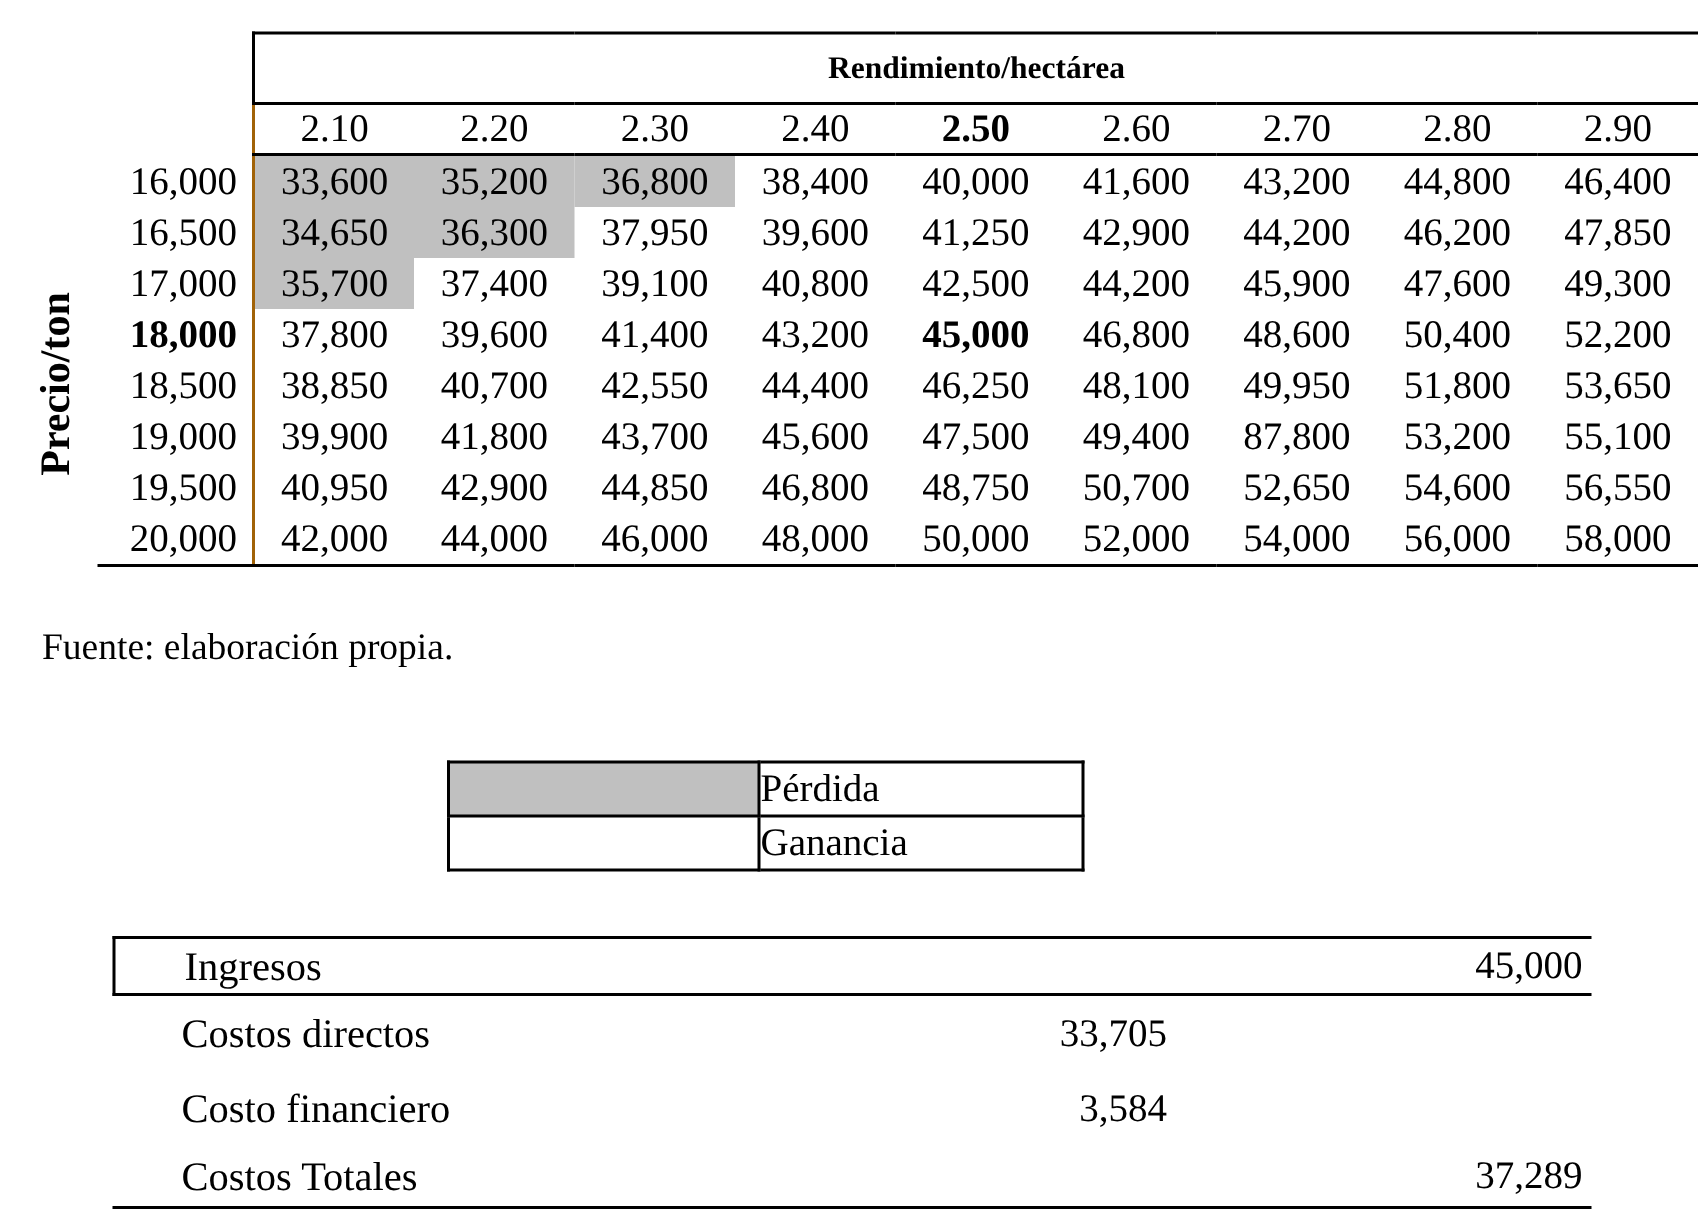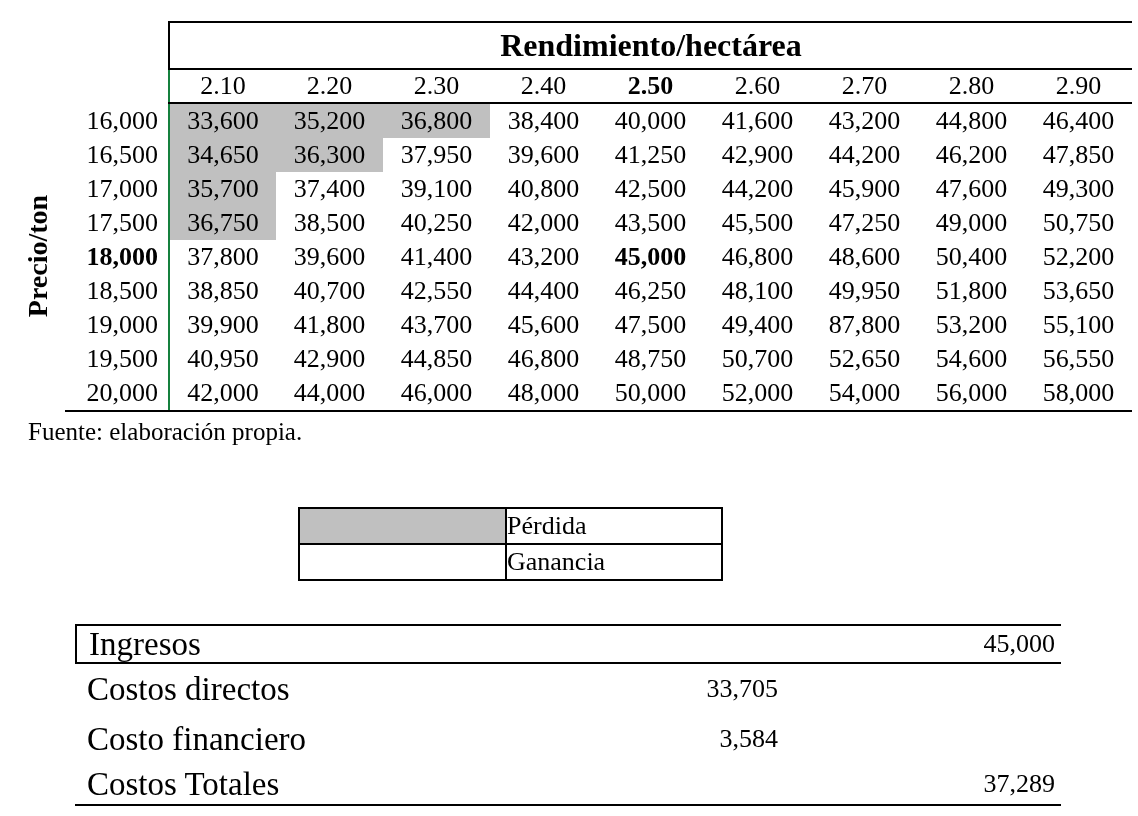--- a/index.html
+++ b/index.html
@@ -9,40 +9,40 @@
   
   .precio-label{position:absolute;left:38px;top:256px;transform:translate(-50%,-50%) rotate(-90deg);
         font-weight:bold;font-size:28px;white-space:nowrap;}
 
   
   .sens-wrap{position:absolute;left:65px;top:21px;}
   table.sens{border-collapse:collapse;table-layout:fixed;}
   table.sens td,table.sens th{padding:0;font-size:26px;font-weight:normal;text-align:center;
         height:34px;line-height:34px;white-space:nowrap;}
   table.sens .grouphead{border-top:2px solid #000;border-bottom:2px solid #000;border-left:2px solid #000;
-        font-weight:bold;font-size:32px;height:45px;line-height:45px;}
+        font-weight:bold;font-size:21px;height:45px;line-height:45px;}
   table.sens .colhead{border-bottom:2px solid #000;height:32px;line-height:32px;}
-  table.sens .vline{border-left:2px solid #15803d;}
+  table.sens .vline{border-left:2px solid #a16207;}
   table.sens .rowlab{text-align:right;padding-right:10px;}
   table.sens .boldcell{font-weight:bold;}
   table.sens .lastrow{border-bottom:2px solid #000;}
 
   
   .fuente{position:absolute;left:28px;top:418px;font-size:25px;}
 
   
   table.legend{position:absolute;left:298px;top:507px;border-collapse:collapse;table-layout:fixed;}
   table.legend td{border:2px solid #000;height:34px;padding:0;font-size:26px;text-align:left;line-height:34px;}
   table.legend td.sw{width:205px;}
   table.legend td.lab{width:214px;}
 
   
   .summary{position:absolute;left:75px;top:624px;width:986px;}
   .srow{display:flex;align-items:center;box-sizing:border-box;}
-  .srow .slabel{flex:1 1 auto;padding-left:12px;font-size:33px;}
+  .srow .slabel{flex:1 1 auto;padding-left:12px;font-size:27px;margin-left:34px;}
   .srow .smid{width:180px;text-align:right;font-size:26px;}
   .srow .sright{width:283px;text-align:right;padding-right:6px;box-sizing:border-box;font-size:26px;}
   .srow.r0{height:40px;border-top:2px solid #000;border-bottom:2px solid #000;border-left:2px solid #000;}
   .srow.r1{height:50px;}
   .srow.r2{height:50px;}
   .srow.r3{height:42px;border-bottom:2px solid #000;}
 </style>
 </head>
 <body>
 
@@ -109,32 +109,20 @@
             <td class="rowlab">17,000</td>
             <td class="vline " style="background: rgb(192, 192, 192);">35,700</td>
             <td>37,400</td>
             <td>39,100</td>
             <td>40,800</td>
             <td>42,500</td>
             <td>44,200</td>
             <td>45,900</td>
             <td>47,600</td>
             <td>49,300</td>
-          </tr>
-          <tr>
-            <td class="rowlab">17,500</td>
-            <td class="vline " style="background: rgb(192, 192, 192);">36,750</td>
-            <td>38,500</td>
-            <td>40,250</td>
-            <td>42,000</td>
-            <td>43,500</td>
-            <td>45,500</td>
-            <td>47,250</td>
-            <td>49,000</td>
-            <td>50,750</td>
           </tr>
           <tr>
             <td class="rowlab boldcell">18,000</td>
             <td class="vline ">37,800</td>
             <td>39,600</td>
             <td>41,400</td>
             <td>43,200</td>
             <td class="boldcell ">45,000</td>
             <td>46,800</td>
             <td>48,600</td>

